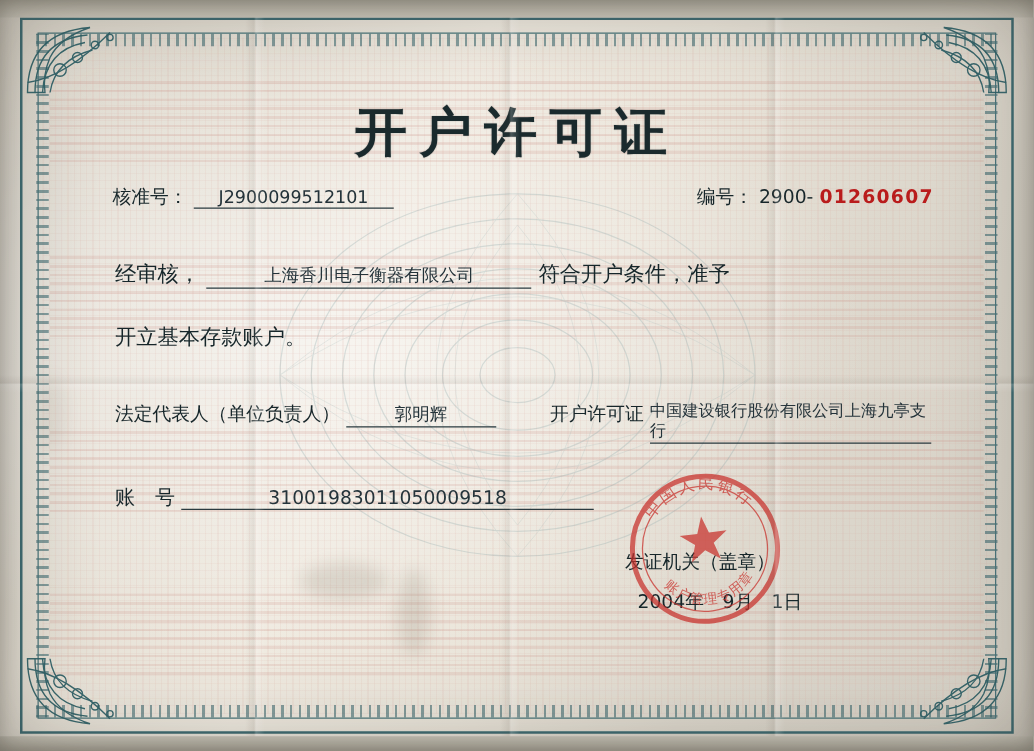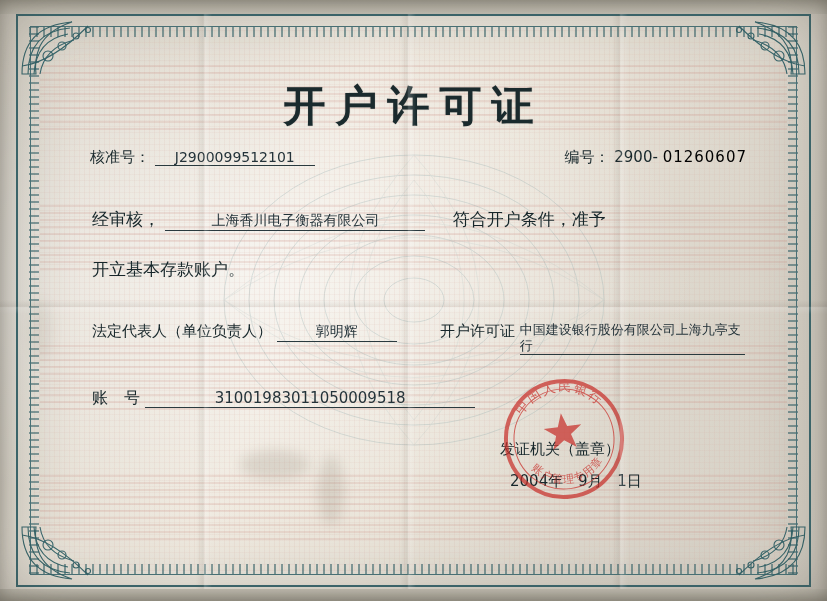--- a/index.html
+++ b/index.html
@@ -55,21 +55,21 @@
     font-size:42px;font-weight:700;letter-spacing:10px;color:#1a2a2d;
     text-shadow:0 0 1px rgba(0,0,0,.4);}
 
   .row{position:absolute;font-size:15px;color:#16262a;white-space:nowrap;}
   .label{font-size:15px;}
   .hand{font-size:14px;color:#24333a;}
   .uline{display:inline-block;border-bottom:1px solid #2a3a3f;text-align:center;}
 
   .r-approve{left:30px;top:108px;}
   .r-no{right:20px;top:108px;text-align:right;}
-  .red{color:#000000;font-weight:400;letter-spacing:1px;}
+  .red{color:#b91c1c;font-weight:700;letter-spacing:1px;}
 
   .r-line1{left:32px;top:168px;font-size:17px;}
   .r-line2{left:32px;top:218px;font-size:17px;}
   .r-rep{left:32px;top:282px;font-size:15px;}
   .r-bank{left:380px;top:282px;font-size:15px;}
   .bankval{display:inline-block;width:225px;border-bottom:1px solid #2a3a3f;
     white-space:normal;line-height:16px;font-size:13px;vertical-align:top;}
   .r-acct{left:32px;top:348px;font-size:16px;}
   .r-issuer{left:440px;top:400px;font-size:15px;}
   .r-date{left:450px;top:432px;font-size:15px;}
@@ -198,21 +198,21 @@
 
     <div class="row r-no">
       <span class="label">编号：</span>
       <span>2900-</span>
       <span class="red">01260607</span>
     </div>
 
     <div class="row r-line1">
       <span>经审核，</span>
       <span class="uline hand" style="width:260px">上海香川电子衡器有限公司</span>
-      <span style="margin-left:22px">符合开户条件，准予</span>
+      <span style="margin-left:0">符合开户条件，准予</span>
     </div>
 
     <div class="row r-line2">开立基本存款账户。</div>
 
     <div class="row r-rep">
       <span>法定代表人（单位负责人）</span>
       <span class="uline hand" style="width:120px">郭明辉</span>
     </div>
 
     <div class="row r-bank">

